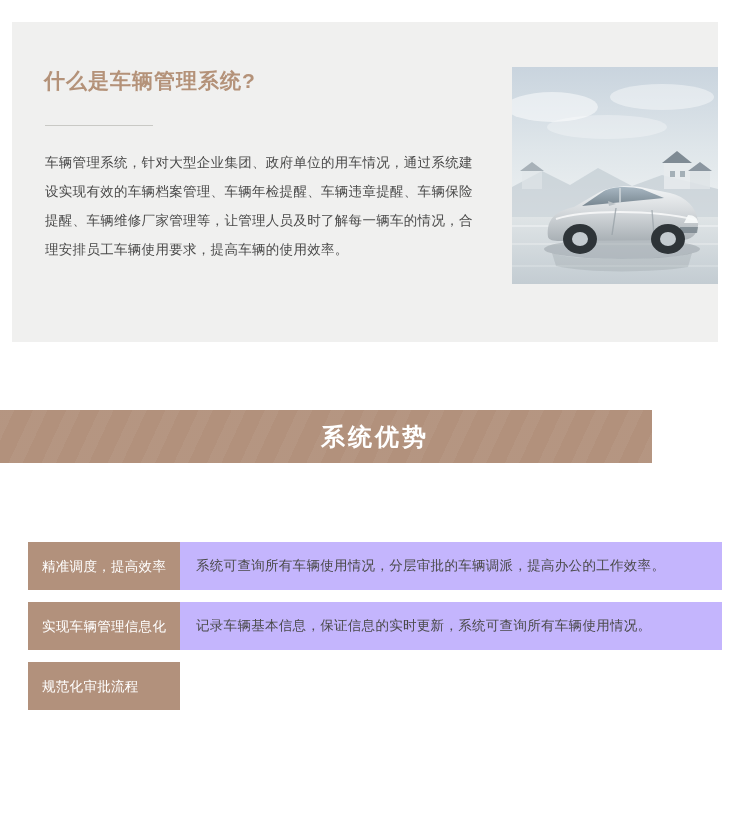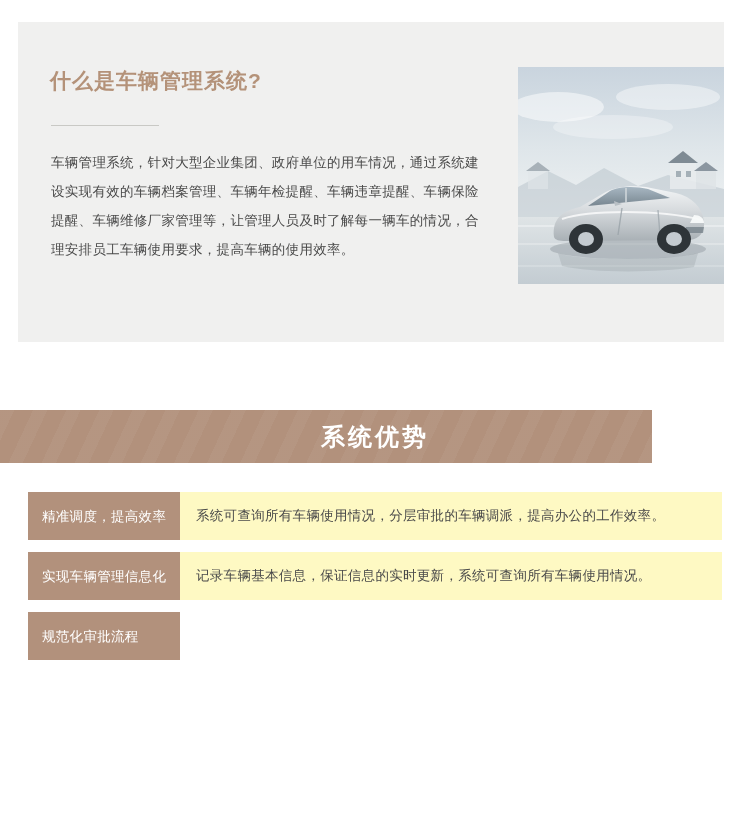--- a/index.html
+++ b/index.html
@@ -12,21 +12,21 @@
     width: 750px;
     height: 822px;
     font-family: "Liberation Sans", sans-serif;
     overflow: hidden;
     position: relative;
   }
 
   
   .intro-section {
     position: absolute;
-    left: 18px;
+    left: 12px;
     top: 22px;
     width: 706px;
     height: 320px;
     background: #f0f0ef;
   }
   .intro-title {
     position: absolute;
     left: 32px;
     top: 45px;
     font-size: 21px;
@@ -97,21 +97,21 @@
     text-align: center;
     color: #ffffff;
     font-size: 24px;
     font-weight: bold;
     letter-spacing: 3px;
   }
 
   .adv-list {
     position: absolute;
     left: 28px;
-    top: 492px;
+    top: 542px;
     width: 694px;
   }
   .adv-row {
     display: flex;
     align-items: stretch;
     margin-bottom: 12px;
     min-height: 48px;
   }
   .adv-label {
     width: 152px;
@@ -120,21 +120,21 @@
     color: #ffffff;
     font-size: 13.5px;
     line-height: 23px;
     padding: 12px 12px 12px 14px;
     display: flex;
     align-items: center;
     letter-spacing: 0.3px;
   }
   .adv-text {
     flex: 1 1 auto;
-    background: #fef9c3;
+    background: #c4b5fd;
     color: #4a4a4a;
     font-size: 13.5px;
     line-height: 26px;
     padding: 11px 18px 11px 16px;
     display: flex;
     align-items: center;
     letter-spacing: 0.3px;
   }
 </style>
 </head>

